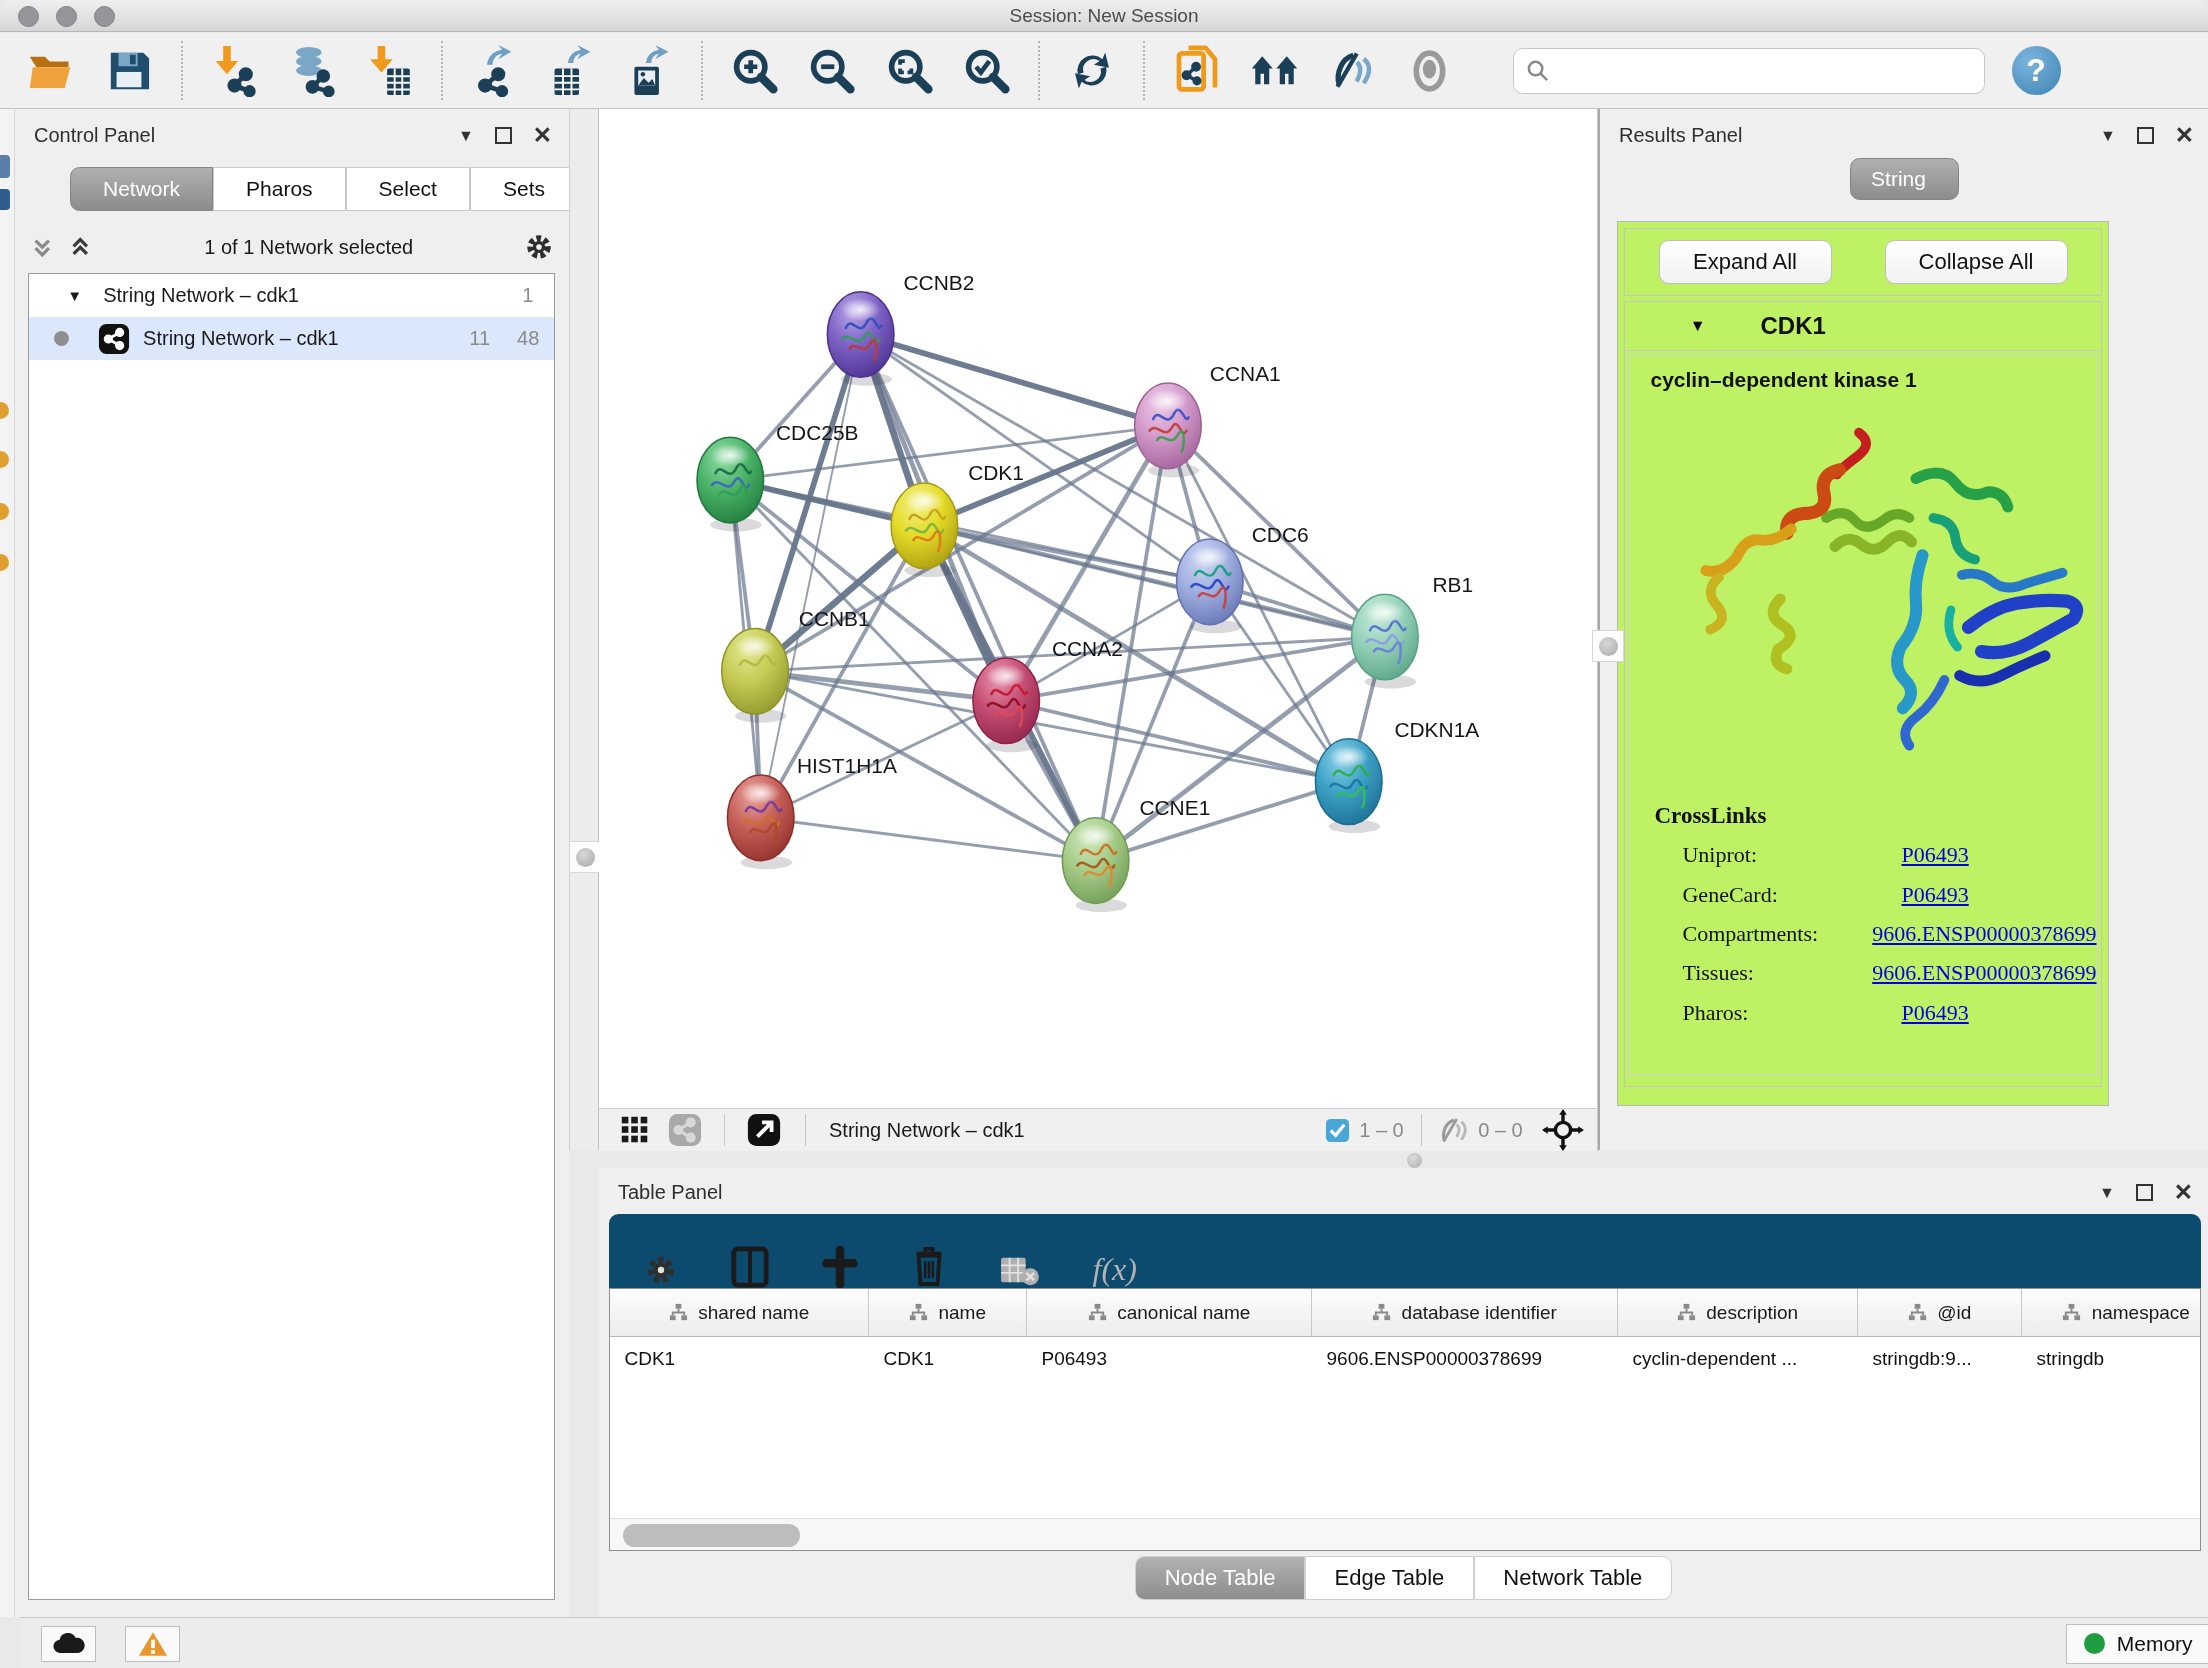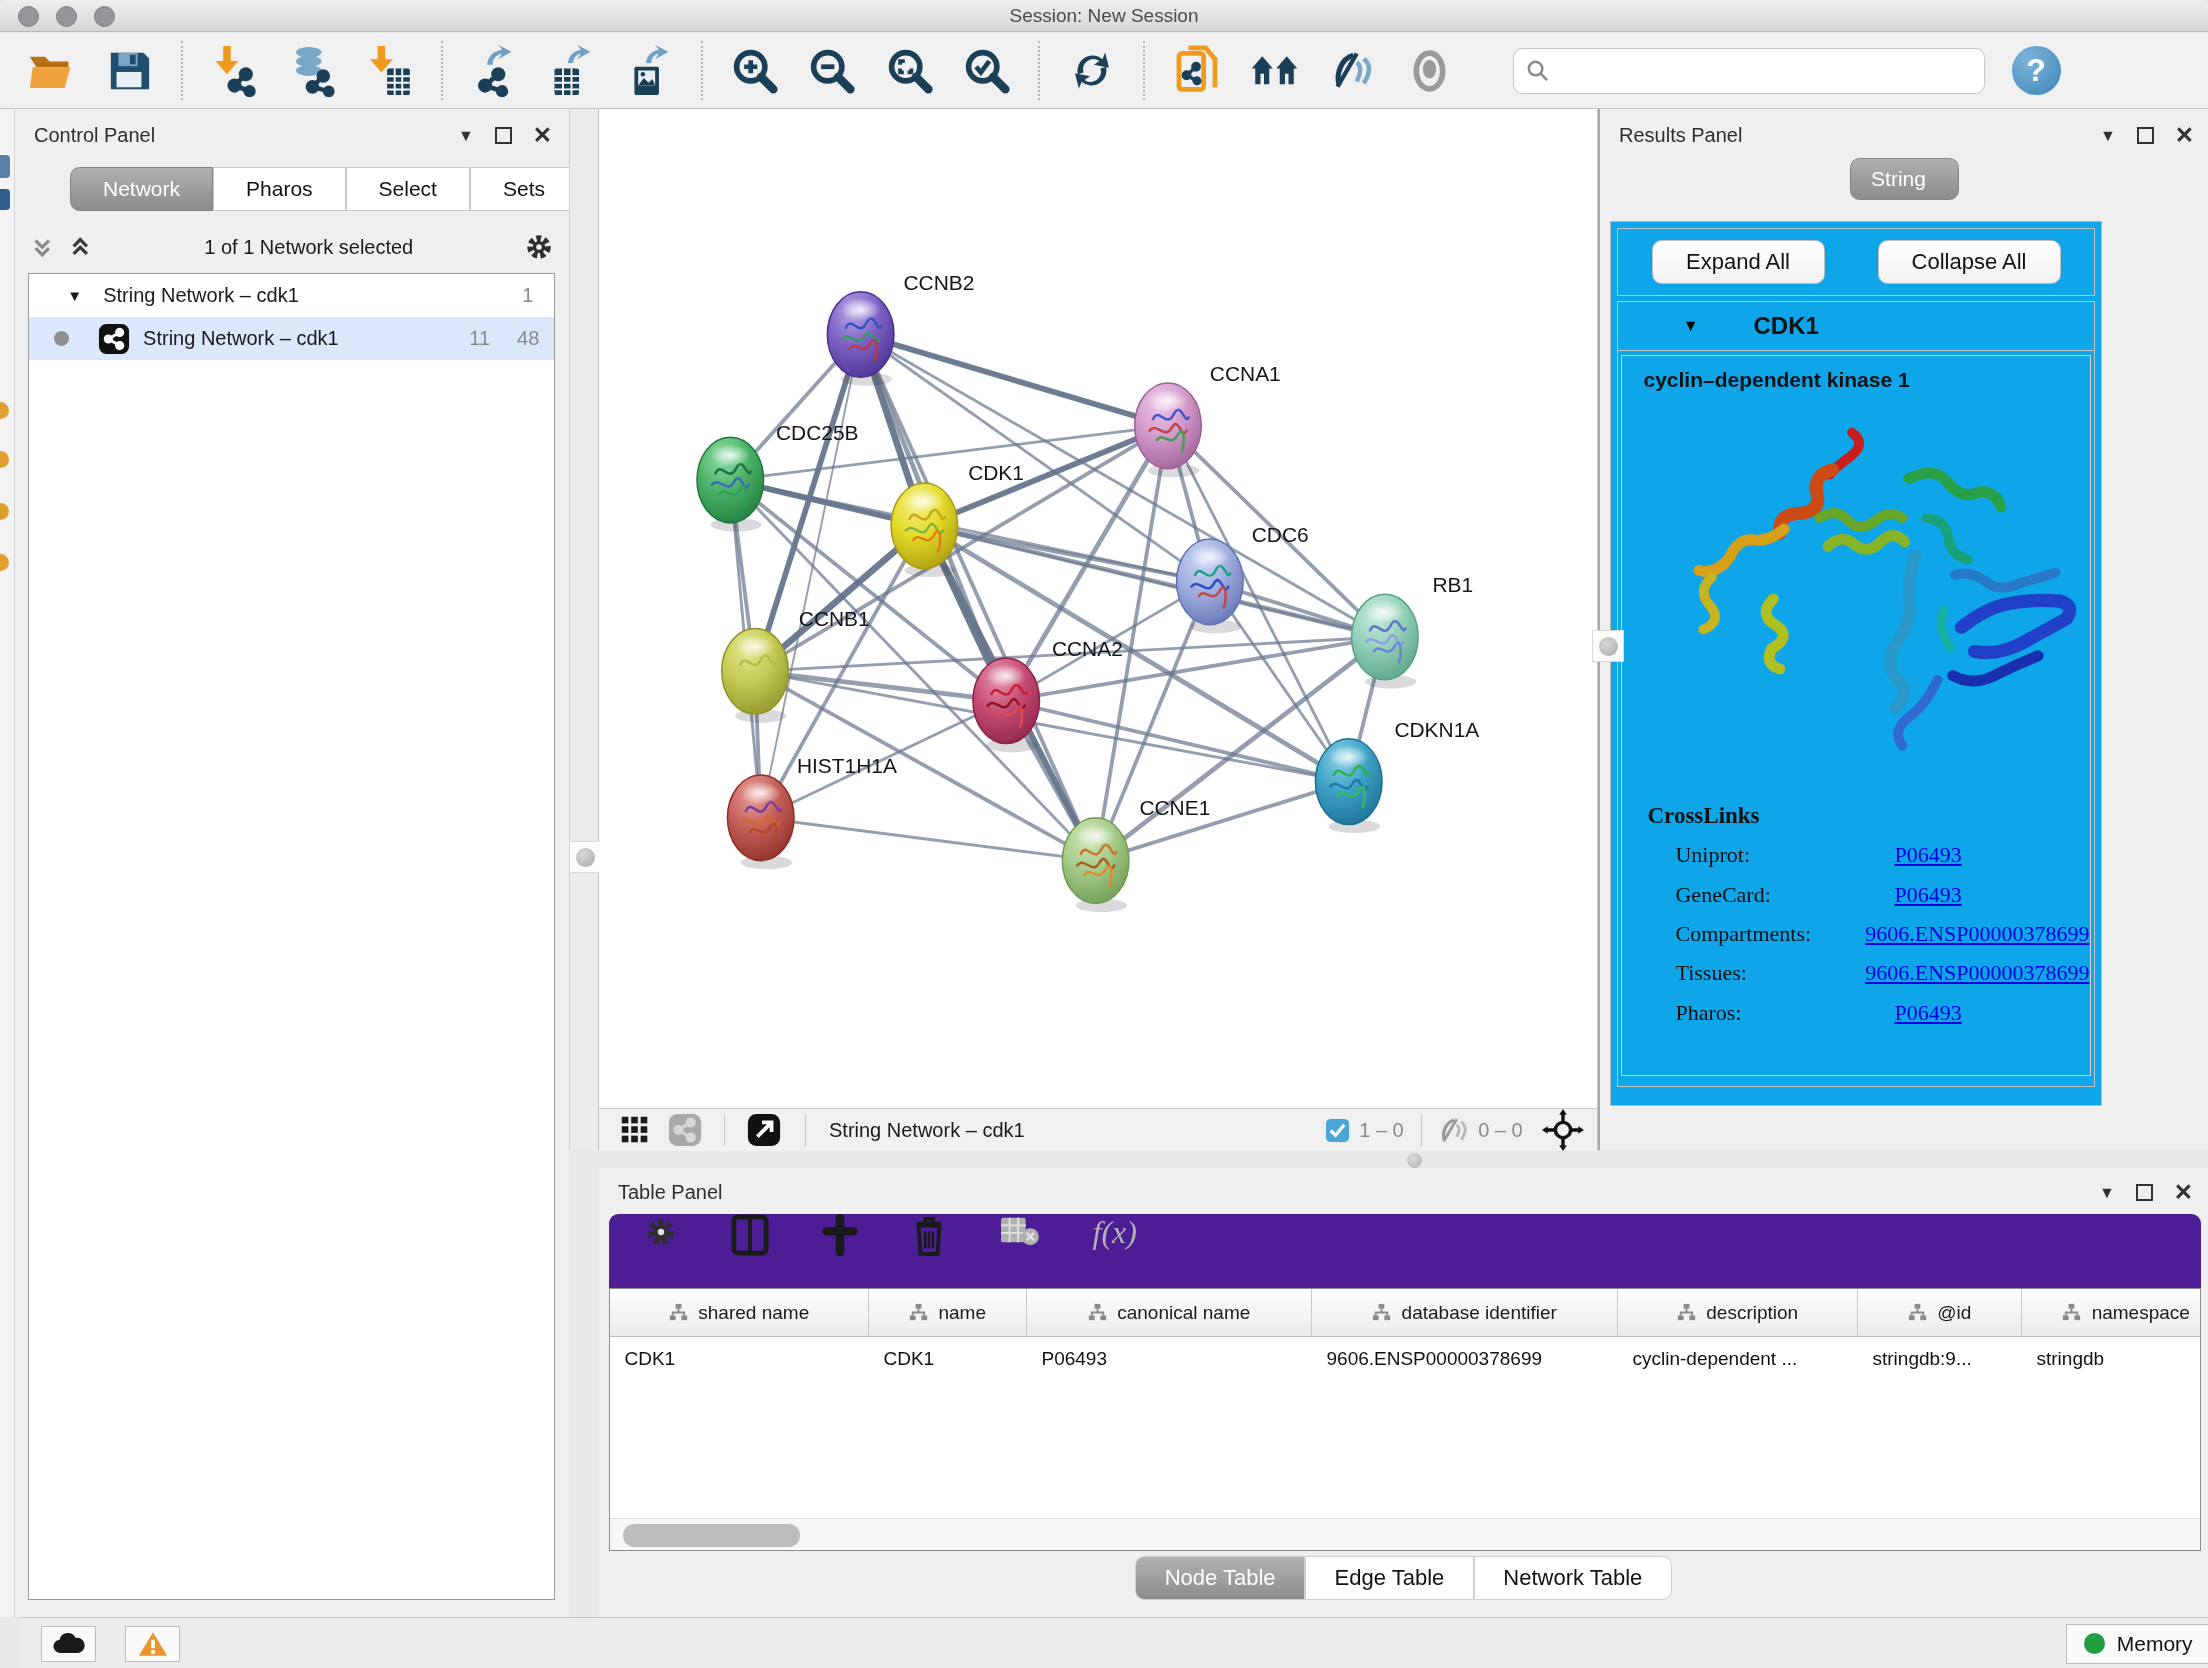--- a/index.html
+++ b/index.html
@@ -601,21 +601,21 @@
   <div class="abs" style="left:19px; top:15px;"><span class="panel-title">Results Panel</span></div>
   <div class="pctl abs" style="right:15px; top:13.3px;">
     <span class="tri">▼</span>
     <span class="sq"></span>
     <span class="x">✕</span>
   </div>
   <div class="abs" style="left:0; top:49px; width:100%; display:flex; justify-content:center;">
     <div class="tab sel" style="border-radius:9.5px; height:42px;padding-left:20px;">String</div>
   </div>
 
-  <div class="abs" style="left:10px; top:112px; width:492px; height:885px; border:1.9px solid #b8b8b8; background:#0ea5e9;">
+  <div class="abs" style="left:17px; top:112px; width:492px; height:885px; border:1.9px solid #b8b8b8; background:#bef264;">
 
     <div style="border:1px solid #c4c4c4; margin:5.7px; height:68px; display:flex; align-items:center; justify-content:center; gap:53px;">
       <div class="btn" style="width:173px; height:44px;">Expand All</div>
       <div class="btn" style="width:183px; height:44px;">Collapse All</div>
     </div>
 
     <div style="border:1px solid #c4c4c4; margin:0 5.7px; height:786px; position:relative;">
       <div style="height:49px; display:flex; align-items:center; border-bottom:1px solid #c8c8c8;">
         <span style="margin-left:65px; font-size:16px;">▼</span>
         <span style="margin-left:55px; font-size:24px; font-weight:bold; color:#111;">CDK1</span>
@@ -677,21 +677,21 @@
 </div>
 
 <div class="abs" style="left:599px; top:1168px; width:1609px; height:449px; background:#efefef;">
   <div class="abs" style="left:19px; top:13.3px;"><span class="panel-title">Table Panel</span></div>
   <div class="pctl abs" style="right:15px; top:11.4px;">
     <span class="tri">▼</span>
     <span class="sq"></span>
     <span class="x">✕</span>
   </div>
 
-  <div class="abs" style="left:9.5px; top:46px; width:1592px; height:74px; background:#4c1d95; border-radius:9.5px 9.5px 0 0; display:flex; align-items:flex-start; gap:52px; padding-left:34px;">
+  <div class="abs" style="left:9.5px; top:46px; width:1592px; height:74px; background:#0c4a6e; border-radius:9.5px 9.5px 0 0; display:flex; align-items:flex-end; gap:52px; padding-left:34px;">
     <svg width="36" height="36" viewBox="0 0 34 34">
         <circle cx="17" cy="17" r="9" fill="none" stroke="#2e2e2e" stroke-width="7" stroke-dasharray="4.7 3.2"></circle>
         <circle cx="17" cy="17" r="6.5" fill="#2e2e2e"></circle>
         <circle cx="17" cy="17" r="3" fill="#e2e2e2"></circle>
       </svg>
     <svg width="38" height="42" viewBox="0 0 40 44">
         <rect x="3" y="3" width="34" height="38" rx="4" fill="none" stroke="#1a1a1a" stroke-width="5"></rect>
         <path d="M20 3 v38" stroke="#1a1a1a" stroke-width="4"></path>
       </svg>
     <svg width="38" height="42" viewBox="0 0 40 44">

